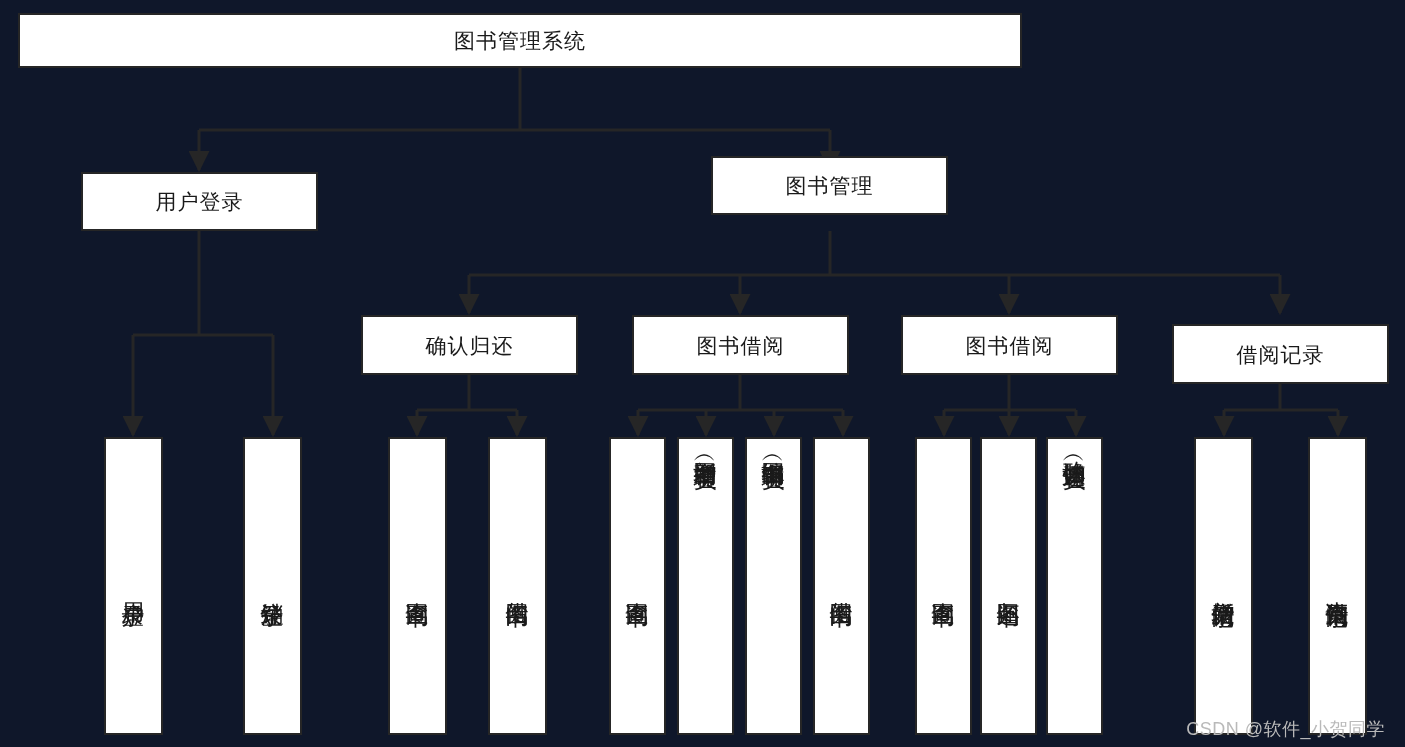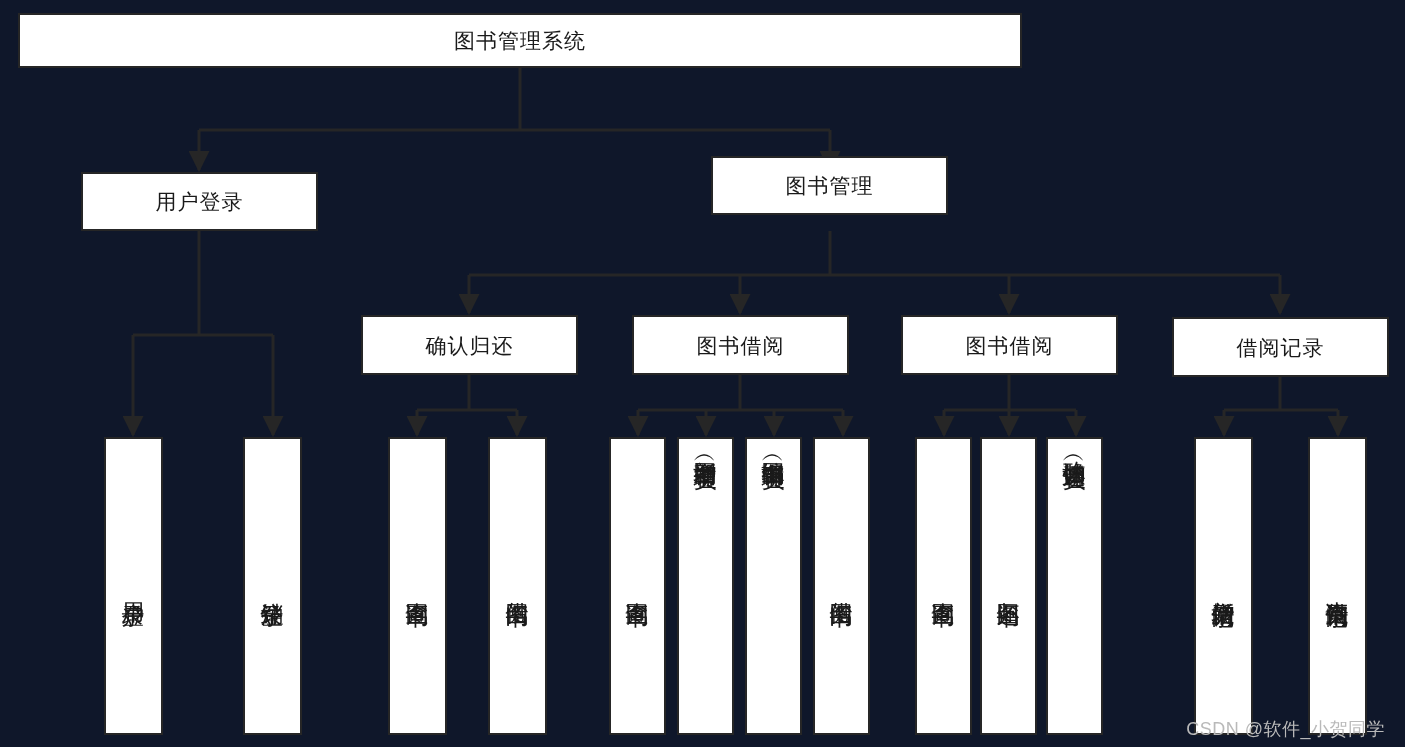--- a/index.html
+++ b/index.html
@@ -137,21 +137,21 @@
 
   <div class="node h" style="left:361px; top:315px; width:217px; height:60px;">
     <span class="lbl">确认归还</span>
   </div>
   <div class="node h" style="left:632px; top:315px; width:217px; height:60px;">
     <span class="lbl">图书借阅</span>
   </div>
   <div class="node h" style="left:901px; top:315px; width:217px; height:60px;">
     <span class="lbl">图书借阅</span>
   </div>
-  <div class="node h" style="left:1172px; top:317px; width:217px; height:60px;">
+  <div class="node h" style="left:1172px; top:324px; width:217px; height:60px;">
     <span class="lbl">借阅记录</span>
   </div>
 
   <div class="node v mid" style="left:104px; top:437px; width:59px; height:298px;">
     <span class="lbl">用户登录</span>
   </div>
   <div class="node v mid" style="left:243px; top:437px; width:59px; height:298px;">
     <span class="lbl">注销登录</span>
   </div>
 

